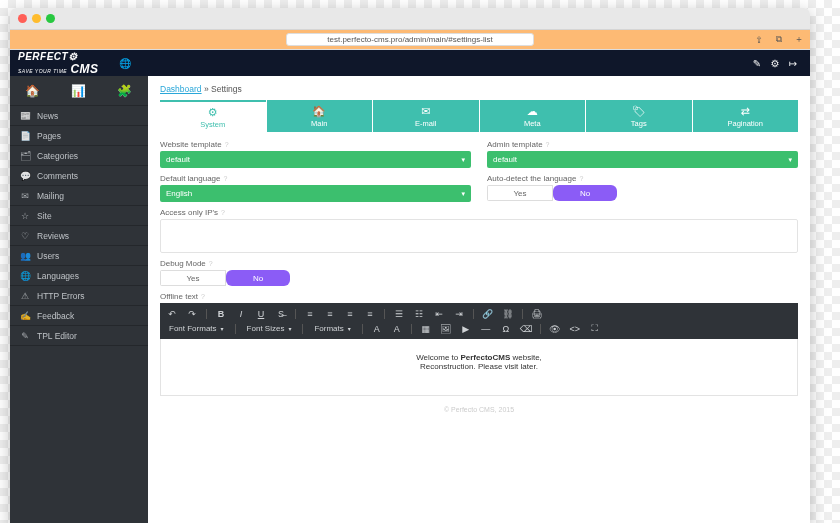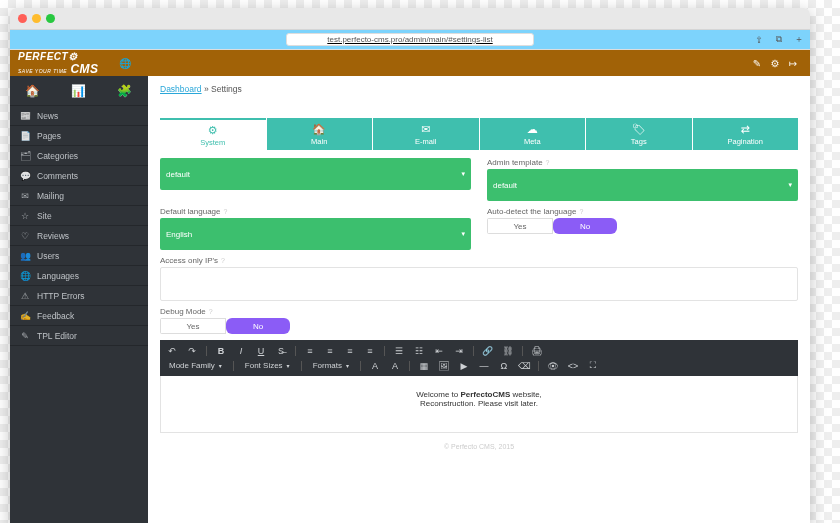--- a/index.html
+++ b/index.html
@@ -10,48 +10,48 @@
     linear-gradient(45deg, transparent 75%, #eee 75%),
     linear-gradient(-45deg, transparent 75%, #eee 75%);
   background-size: 16px 16px;
   background-position: 0 0, 0 8px, 8px -8px, -8px 0;
   width: 840px; height: 523px; overflow: hidden;
 }
 .browser { width: 800px; margin: 8px 0 0 10px; background: #fff; border-radius: 6px; box-shadow: 0 4px 16px rgba(0,0,0,.25); overflow: hidden; }
 .browser-chrome { height: 22px; background: #e8e8e8; display: flex; align-items: center; padding: 0 8px; gap: 5px; border-bottom: 1px solid #d5d5d5; }
 .tl { width: 9px; height: 9px; border-radius: 50%; }
 .tl.red { background: #ff5f57; } .tl.yel { background: #febc2e; } .tl.grn { background: #28c840; }
-.addr-row { height: 20px; background: #7dd3fc; display: flex; align-items: center; justify-content: center; border-bottom: 1px solid #ddd; position: relative; text-decoration: underline; }
+.addr-row { height: 20px; background: #fdba74; display: flex; align-items: center; justify-content: center; border-bottom: 1px solid #ddd; position: relative; }
 .addr { font-size: 8px; color: #555; background: #fff; padding: 1px 40px; border: 1px solid #ddd; border-radius: 3px; }
 .addr-btns { position: absolute; right: 4px; display: flex; gap: 6px; }
 .addr-btn { width: 14px; height: 14px; font-size: 9px; color: #555; display:flex; align-items:center; justify-content:center; }
-.header-bar { height: 26px; background: #a16207; display: flex; align-items: center; padding: 8px 8px; color: #fff; }
+.header-bar { height: 26px; background: #0f172a; display: flex; align-items: center; padding: 8px 8px; color: #fff; }
 .logo { font-weight: 900; font-size: 10px; font-style: italic; letter-spacing: .5px; display:flex; align-items:center; gap:2px; }
 .logo small { font-size: 5px; font-weight: 400; }
 .header-bar .spacer { flex: 1; }
 .header-ic { width: 18px; text-align: center; font-size: 10px; opacity: .95; }
 .shell { display: flex; height: 452px; }
 .sidebar { width: 138px; background: #2f3338; color: #bfc3c7; font-size: 8.5px; }
 .side-top { height: 30px; display: flex; align-items: center; justify-content: space-around; border-bottom: 1px solid #24272b; }
 .side-top div { font-size: 12px; color: #fff; }
 .side-item { display: flex; align-items: center; gap: 7px; height: 20px; padding: 0 10px; border-bottom: 1px solid #24272b; }
 .side-item .ic { width: 10px; text-align: center; font-size: 9px; opacity: .85; }
 .content { flex: 1; background: #fff; padding: 8px 12px; overflow: auto; font-size: 8px; color: #555; }
-.breadcrumb { font-size: 8.5px; margin-bottom: 24px; }
+.breadcrumb { font-size: 8.5px; margin-bottom: 6px; }
 .breadcrumb a { color: #2aa7d9; text-decoration: underline; }
 .tabs { display: flex; gap: 0; margin-bottom: 8px; }
 .tab { flex: 1; height: 32px; display: flex; flex-direction: column; align-items: center; justify-content: center; gap: 1px; font-size: 7.5px; color: #fff; background: #3fbfae; }
 .tab + .tab { margin-left: 1px; }
 .tab.active { background: #fff; color: #3fbfae; border-top: 2px solid #3fbfae; }
 .tab .ti { font-size: 11px; }
 .cols { display: flex; gap: 16px; margin-bottom: 6px; }
 .col { flex: 1; }
 .lbl { font-size: 8px; color: #666; margin-bottom: 2px; display: flex; align-items: center; gap: 3px; }
 .lbl .q { color: #ccc; font-size: 7px; }
-.select { background: #3cbf6e; color: #fff; height: 32px; border-radius: 2px; padding: 0 6px; display: flex; align-items: center; justify-content: space-between; font-size: 8px; }
+.select { background: #3cbf6e; color: #fff; height: 17px; border-radius: 2px; padding: 0 6px; display: flex; align-items: center; justify-content: space-between; font-size: 8px; }
 .select .caret { font-size: 7px; }
 .toggle { display: flex; height: 16px; width: 130px; border-radius: 2px; overflow: hidden; }
 .toggle div { flex: 1; display: flex; align-items: center; justify-content: center; font-size: 8px; }
 .toggle .on { background: #3cbf6e; color: #fff; }
 .toggle .off { background: #fff; color: #666; border: 1px solid #ddd; }
 .toggle .no { background: #8b5cf6; color: #fff; border-radius: 6px; }
 .textarea { width: 100%; height: 34px; border: 1px solid #e3e3e3; border-radius: 2px; margin-bottom: 6px; }
 .editor-tb { background: #2f3338; padding: 3px 6px; }
 .tb-row { display: flex; gap: 8px; align-items: center; height: 15px; color: #cfd2d5; font-size: 8px; }
 .tb-row .sep { width: 1px; height: 10px; background: #555; }
@@ -180,20 +180,24 @@
             <span>Tags</span>
           </div>
         <div class="tab">
             <span class="ti">⇄</span>
             <span>Pagination</span>
           </div>
       </div>
 
       <div class="cols">
         <div class="col">
+          <div class="lbl">
+              <span>Website template</span>
+              <span class="q">?</span>
+            </div>
           <div class="select">
               <span>default</span>
               <span class="caret">▾</span>
             </div>
         </div>
         <div class="col">
           <div class="lbl">
               <span>Admin template</span>
               <span class="q">?</span>
             </div>
@@ -239,20 +243,24 @@
               <span>Debug Mode</span>
               <span class="q">?</span>
             </div>
           <div class="toggle">
             <div class="off">Yes</div>
             <div class="no">No</div>
           </div>
         </div>
       </div>
 
+      <div class="lbl" style="margin-top:6px">
+          <span>Offline text</span>
+          <span class="q">?</span>
+        </div>
 
       <div class="editor-tb">
         <div class="tb-row">
           <span class="tb-ic">↶</span>
           <span class="tb-ic">↷</span>
           <span class="sep"></span>
           <span class="tb-ic"><b>B</b></span>
           <span class="tb-ic"><i>I</i></span>
           <span class="tb-ic"><u>U</u></span>
           <span class="tb-ic">S̶</span>
@@ -266,21 +274,21 @@
           <span class="tb-ic">☷</span>
           <span class="tb-ic">⇤</span>
           <span class="tb-ic">⇥</span>
           <span class="sep"></span>
           <span class="tb-ic">🔗</span>
           <span class="tb-ic">⛓</span>
           <span class="sep"></span>
           <span class="tb-ic">🖨</span>
         </div>
         <div class="tb-row">
-          <span class="sel-dd">Mode Family</span>
+          <span class="sel-dd">Font Formats</span>
           <span class="sep"></span>
           <span class="sel-dd">Font Sizes</span>
           <span class="sep"></span>
           <span class="sel-dd">Formats</span>
           <span class="sep"></span>
           <span class="tb-ic">A</span>
           <span class="tb-ic">A</span>
           <span class="sep"></span>
           <span class="tb-ic">▦</span>
           <span class="tb-ic">🖼</span>

